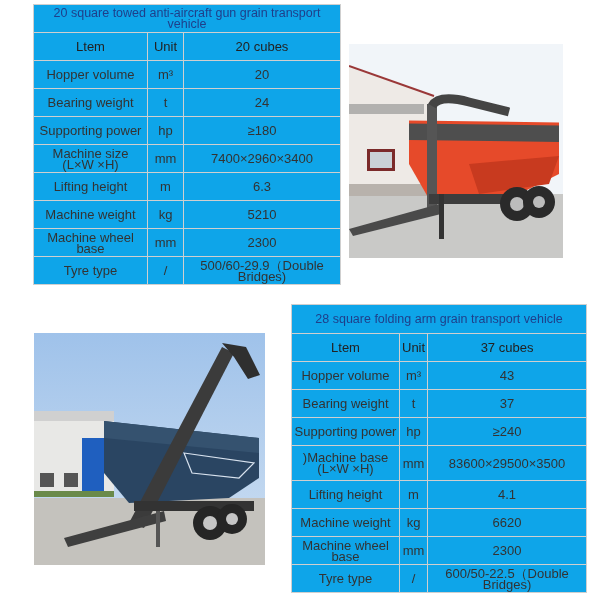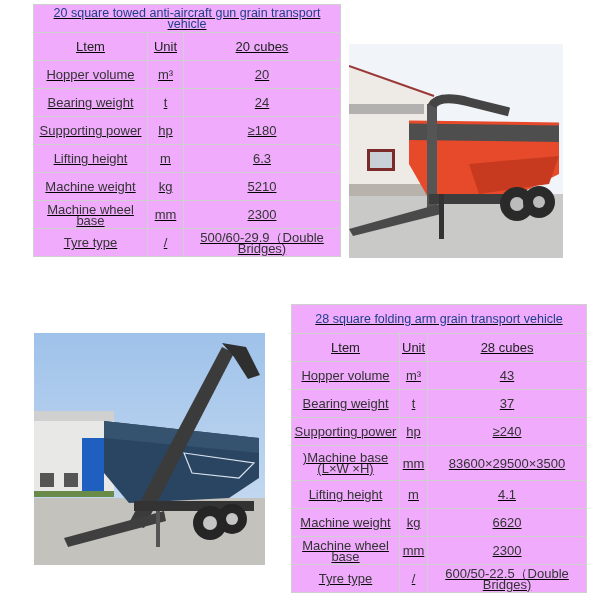--- a/index.html
+++ b/index.html
@@ -1,18 +1,18 @@
 <!DOCTYPE html>
 <html><head>
 <meta charset="utf-8">
 <style>
   html, body { margin:0; padding:0; }
   body { width:600px; height:600px; background:#ffffff; position:relative; overflow:hidden;
          font-family:"Liberation Sans", "DejaVu Sans", sans-serif; }
-  table.spec { position:absolute; border-collapse:collapse; background:#f0abfc; table-layout:fixed;text-decoration:underline; }
+  table.spec { position:absolute; border-collapse:collapse; background:#0ea5e9; table-layout:fixed; }
   table.spec td { border:1px solid #cfcfcf; text-align:center; vertical-align:middle;
                   color:#333; font-size:13px; padding:0 2px; line-height:11px; }
   table.spec td.title { color:#1f3f8a; font-size:12.5px; font-weight:normal; height:27px; }
   table.spec tr.hdr td { color:#222; }
   #t1 { left:33px; top:4px; width:307px; }
   #t2 { left:291px; top:304px; width:295px; }
   .photo { position:absolute; overflow:hidden; }
   #p1 { left:349px; top:44px; width:214px; height:214px; }
   #p2 { left:34px; top:333px; width:231px; height:232px; }
 </style>
@@ -43,20 +43,25 @@
     <td>Bearing weight</td>
     <td>t</td>
     <td>24</td>
   </tr>
   <tr style="height:28px">
     <td>Supporting power</td>
     <td>hp</td>
     <td>≥180</td>
   </tr>
   <tr style="height:28px">
+    <td>Machine size (L×W ×H)</td>
+    <td>mm</td>
+    <td>7400×2960×3400</td>
+  </tr>
+  <tr style="height:28px">
     <td>Lifting height</td>
     <td>m</td>
     <td>6.3</td>
   </tr>
   <tr style="height:28px">
     <td>Machine weight</td>
     <td>kg</td>
     <td>5210</td>
   </tr>
   <tr style="height:28px">
@@ -145,21 +150,21 @@
       <col style="width:28px">
       <col style="width:159px">
     </colgroup>
   <tbody>
       <tr>
         <td class="title" colspan="3" style="height:28px">28 square folding arm grain transport vehicle</td>
       </tr>
   <tr class="hdr" style="height:28px">
     <td>Ltem</td>
     <td>Unit</td>
-    <td>28 cubes</td>
+    <td>37 cubes</td>
   </tr>
   <tr style="height:28px">
     <td>Hopper volume</td>
     <td>m³</td>
     <td>43</td>
   </tr>
   <tr style="height:28px">
     <td>Bearing weight</td>
     <td>t</td>
     <td>37</td>

